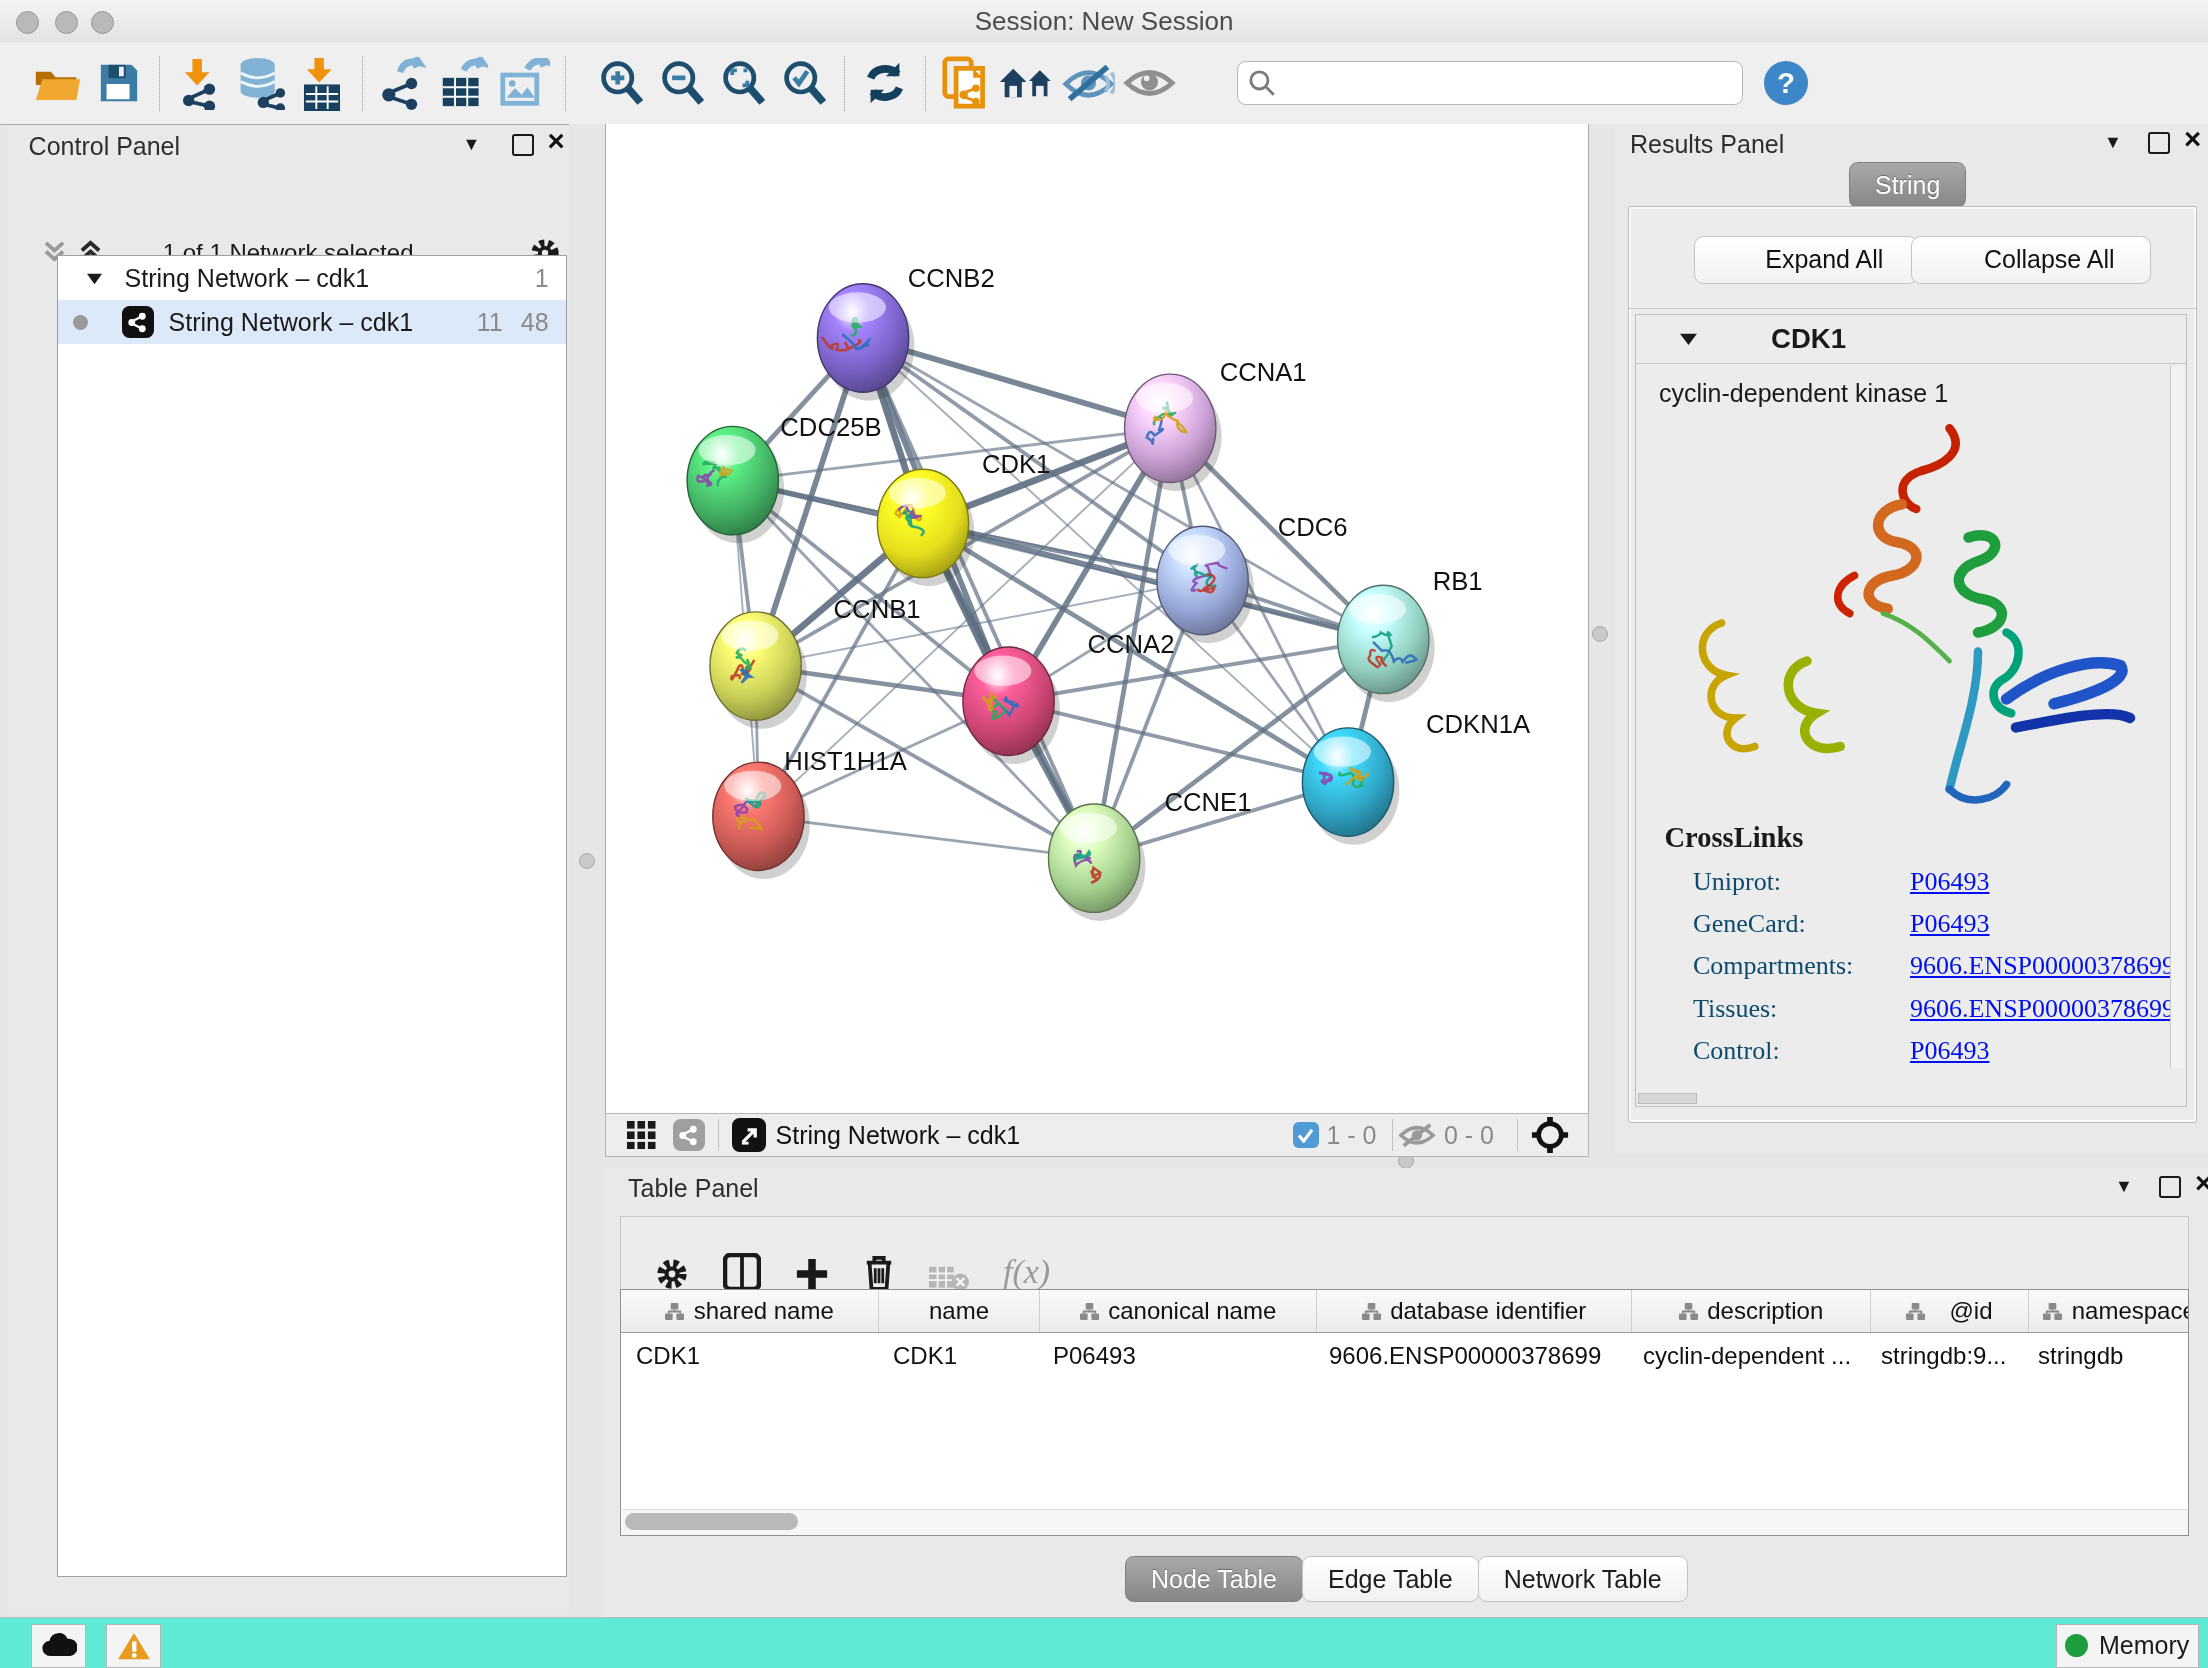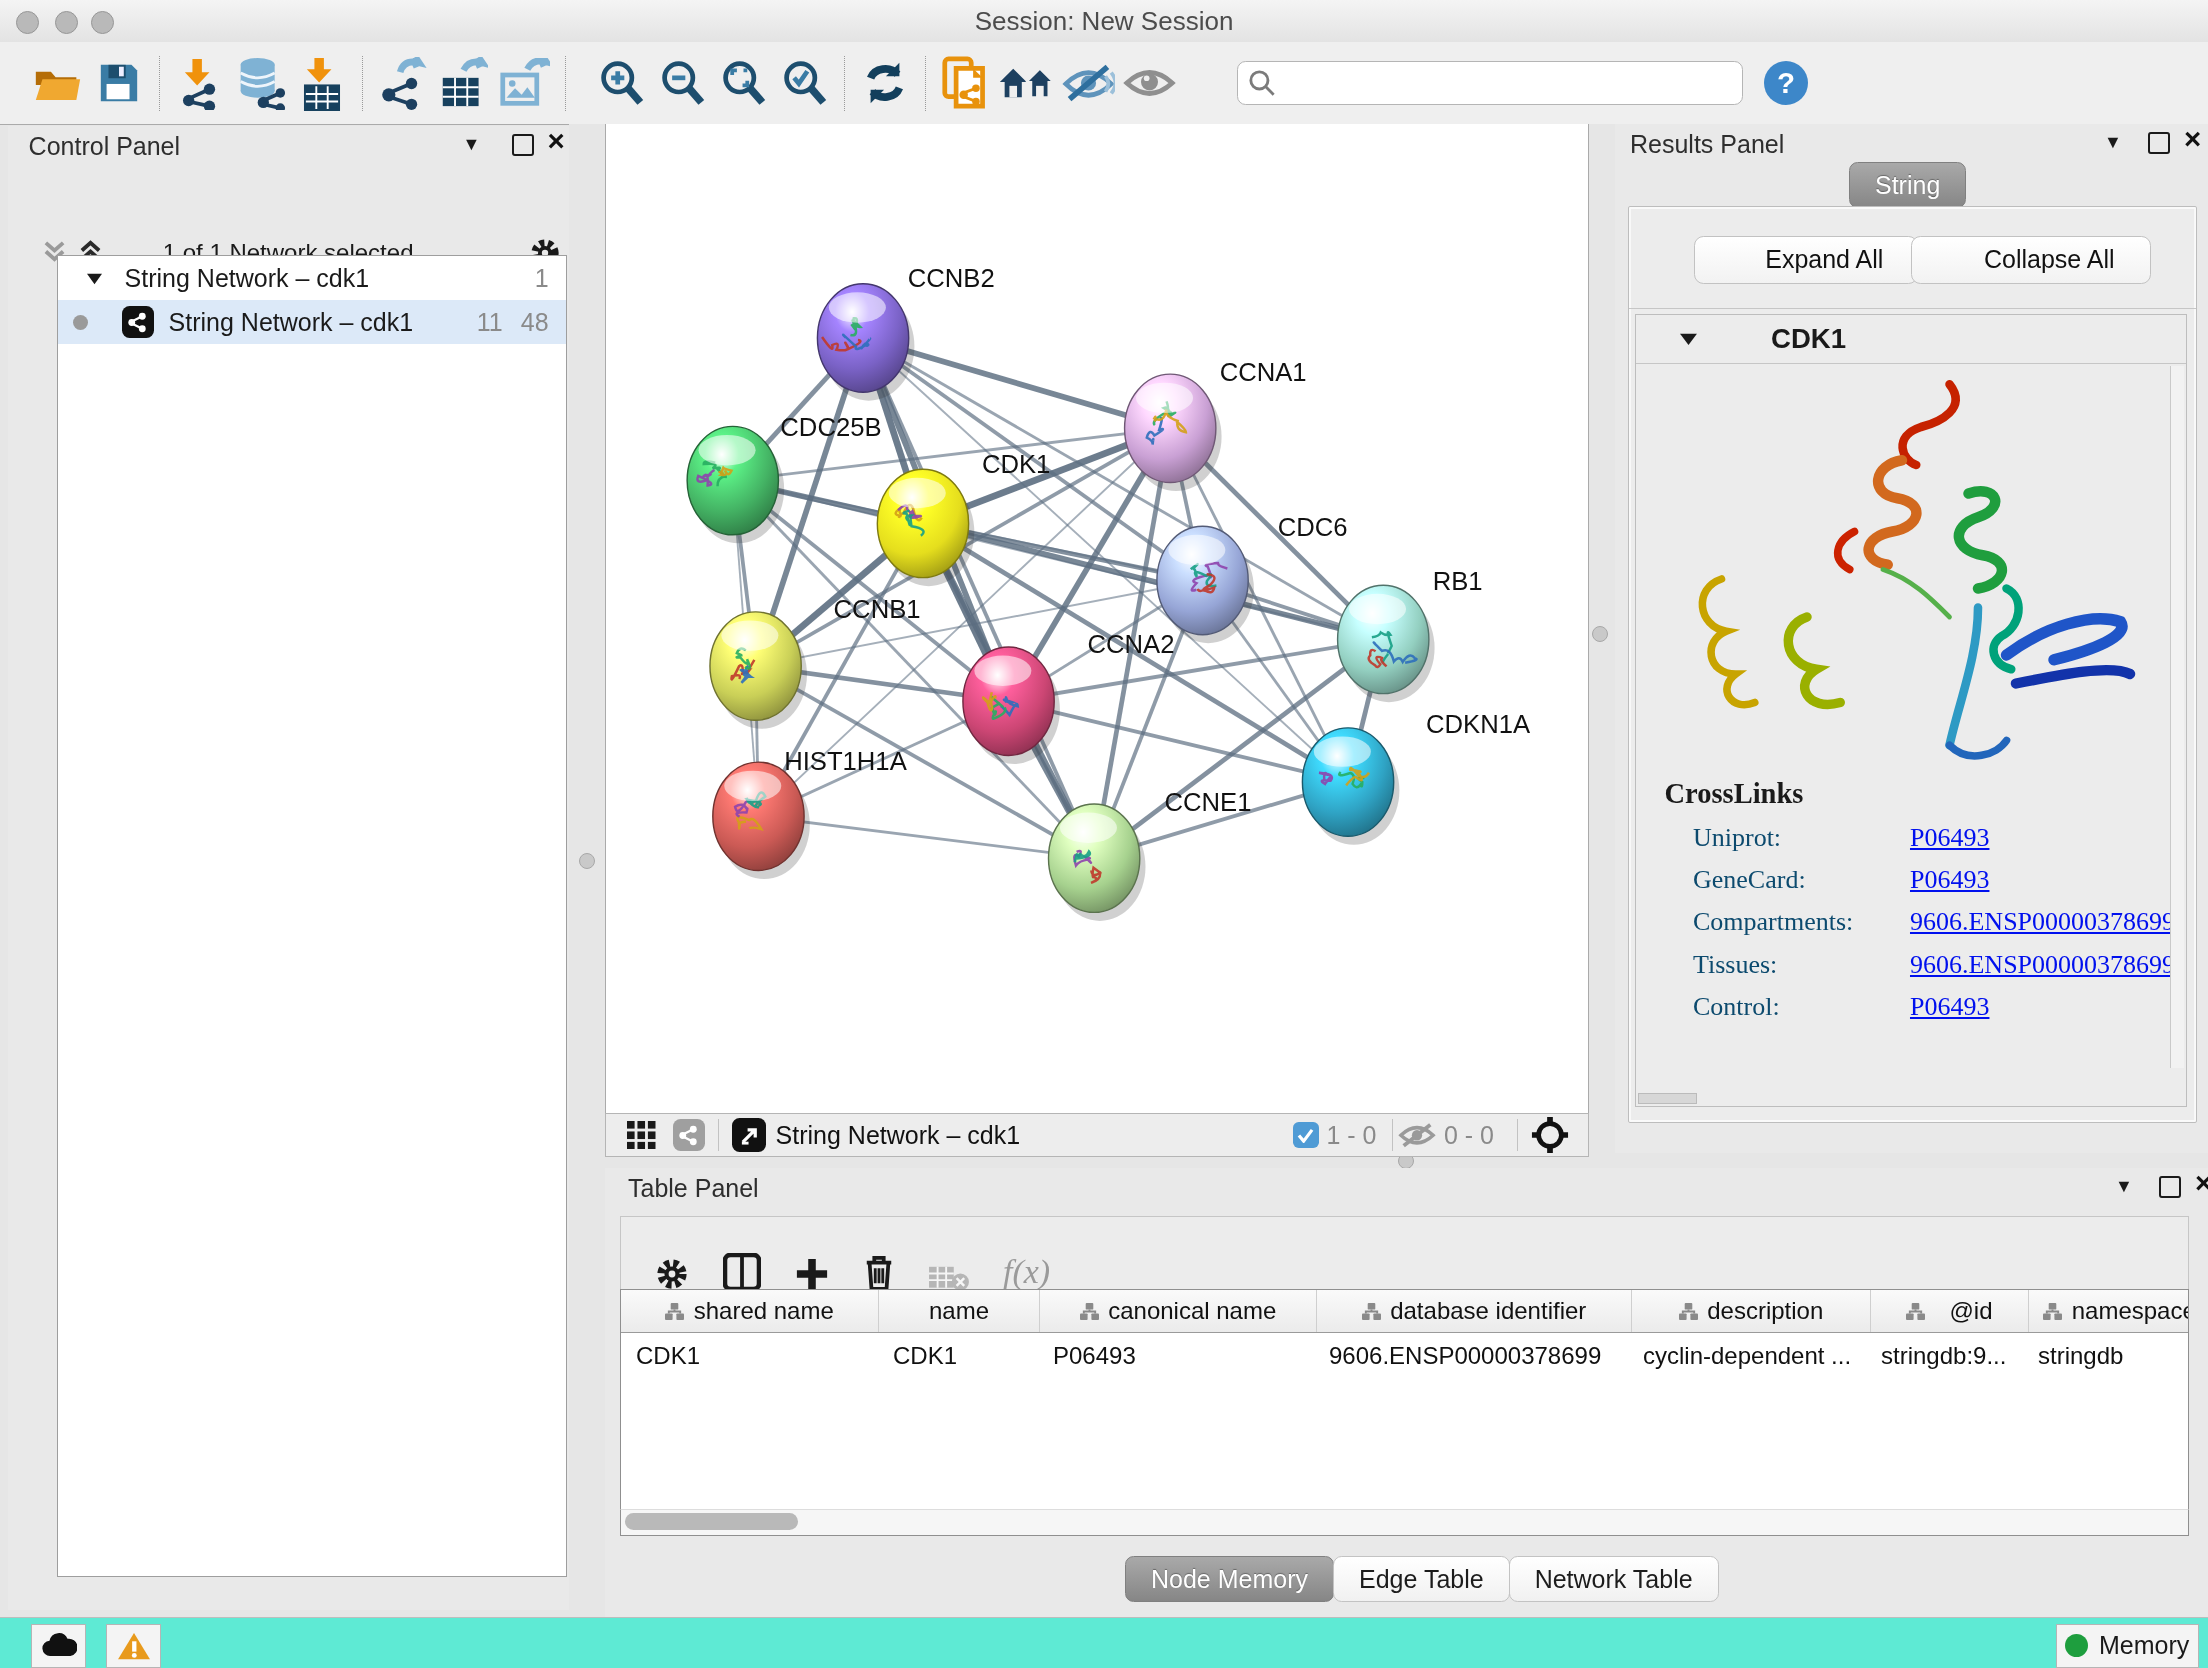--- a/index.html
+++ b/index.html
@@ -683,20 +683,21 @@
     </div>
     <div id="rp-section">
       <div id="rp-sec-head">
         <span style="margin-left:42px">
             <svg width="21" height="16" viewBox="0 0 22 17">
               <path d="M2 3 h18 l-9 12z" fill="#1a1a1a"></path>
             </svg>
           </span>
         <span id="rp-gene">CDK1</span>
       </div>
+      <div id="rp-desc">cyclin-dependent kinase 1</div>
       <svg width="476" height="399" style="margin:5.7px 0 0 28.5px" viewBox="0 0 500 420">
         <g fill="none" stroke-linecap="round">
           <path d="M300 15 C320 40 290 55 270 60 C240 70 250 95 265 100" stroke="#c62200" stroke-width="9"></path>
           <path d="M250 95 C220 100 215 130 245 135 C275 140 270 165 240 170 C210 175 205 200 235 205" stroke="#d2691e" stroke-width="11"></path>
           <path d="M200 170 C180 180 175 200 195 210" stroke="#cc2200" stroke-width="8"></path>
           <path d="M60 220 C30 230 35 270 65 275 C40 285 45 320 75 320 C55 335 70 360 95 350" stroke="#c8a400" stroke-width="8"></path>
           <path d="M150 260 C120 270 125 310 160 315 C135 330 150 360 185 350" stroke="#9ab000" stroke-width="10"></path>
           <path d="M230 210 C260 220 280 240 300 260" stroke="#55b04a" stroke-width="5"></path>
           <path d="M320 130 C350 120 360 145 330 155 C300 165 305 190 335 195 C365 200 360 225 330 230" stroke="#1f9e3e" stroke-width="11"></path>
           <path d="M360 230 C380 240 375 270 355 280 C340 290 345 310 365 315" stroke="#00a27a" stroke-width="9"></path>
@@ -870,21 +871,21 @@
         <div class="td" style="width: 261px;">P06493</div>
         <div class="td" style="width: 299px;">9606.ENSP00000378699</div>
         <div class="td" style="width: 223px;">cyclin-dependent ...</div>
         <div class="td" style="width: 142px;">stringdb:9...</div>
         <div class="td" style="width: 165px;">stringdb</div>
       </div>
   </div>
   <div id="tp-hscroll">
     <div id="tp-thumb"></div>
   </div>
-  <div id="tp-tabs"><span class="tab sel">Node Memory</span><span class="tab">Edge Table</span><span class="tab">Network Table</span></div>
+  <div id="tp-tabs"><span class="tab sel">Node Table</span><span class="tab">Edge Table</span><span class="tab">Network Table</span></div>
 </div>
 
 <div id="statusbar" class="abs">
   <div class="sb-btn" style="left:31px;width:53px">
     <span>
         <svg width="36" height="25" viewBox="0 0 38 26">
           <path d="M10 24 a8 8 0 0 1 -1 -16 a10 10 0 0 1 19 -2 a7 7 0 0 1 3 18z" fill="#111"></path>
         </svg>
       </span>
   </div>

